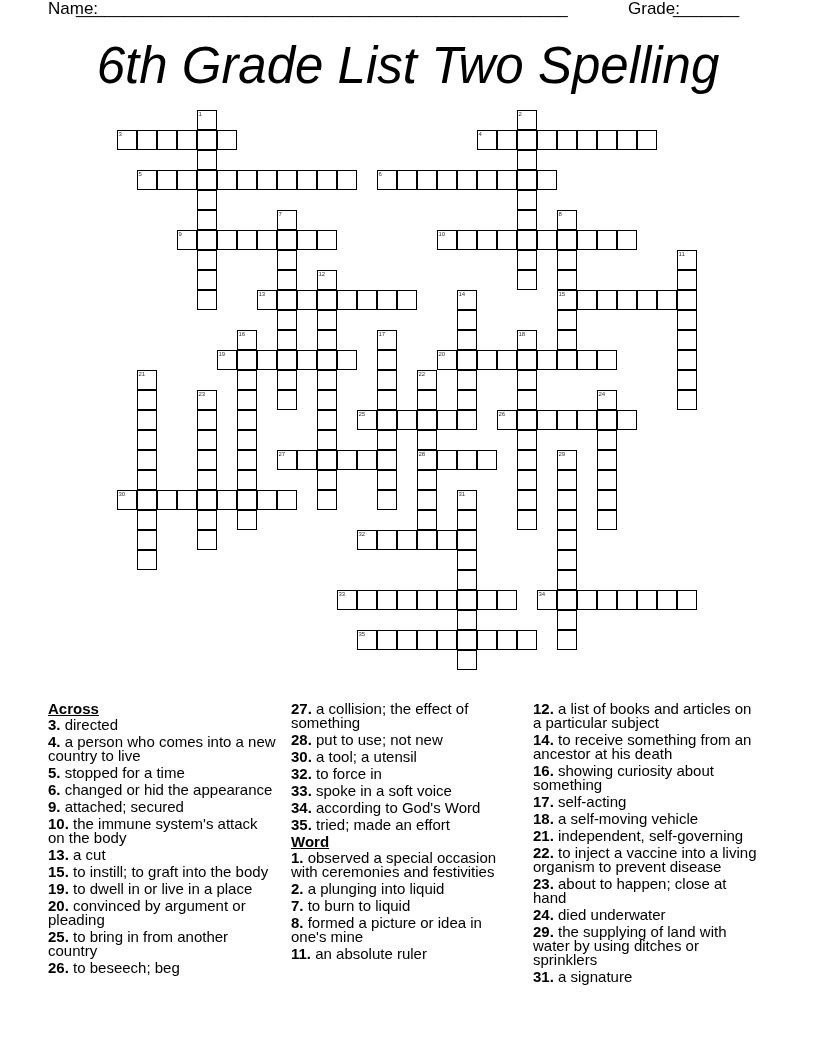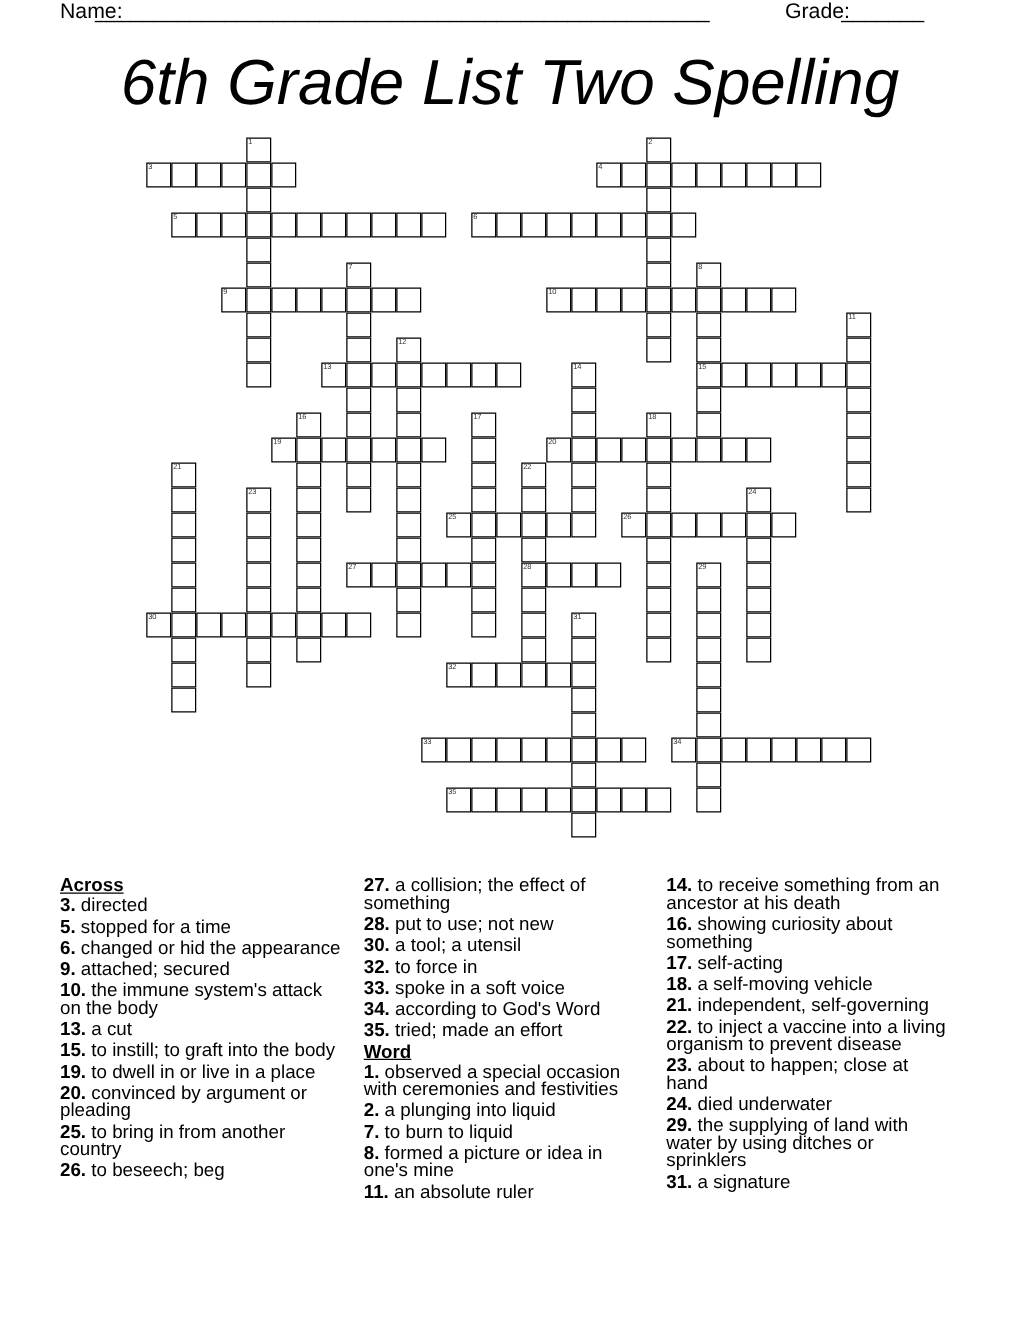--- a/index.html
+++ b/index.html
@@ -363,20 +363,21 @@
     <div class="cell" style="left: 320px; top: 520px;"></div>
     <div class="cell" style="left: 360px; top: 520px;"></div>
     <div class="cell" style="left: 380px; top: 520px;"></div>
     <div class="cell" style="left: 400px; top: 520px;"></div>
   </div>
 
 <div class="clues col1">
   <div class="clue-head">Across</div>
   <div id="across-list-a">
       <div class="clue"><b>3.</b><span> directed</span></div>
+      <div class="clue"><b>4.</b><span> a person who comes into a new country to live</span></div>
       <div class="clue"><b>5.</b><span> stopped for a time</span></div>
       <div class="clue"><b>6.</b><span> changed or hid the appearance</span></div>
       <div class="clue"><b>9.</b><span> attached; secured</span></div>
       <div class="clue"><b>10.</b><span> the immune system's attack on the body</span></div>
       <div class="clue"><b>13.</b><span> a cut</span></div>
       <div class="clue"><b>15.</b><span> to instill; to graft into the body</span></div>
       <div class="clue"><b>19.</b><span> to dwell in or live in a place</span></div>
       <div class="clue"><b>20.</b><span> convinced by argument or pleading</span></div>
       <div class="clue"><b>25.</b><span> to bring in from another country</span></div>
       <div class="clue"><b>26.</b><span> to beseech; beg</span></div>
@@ -396,20 +397,21 @@
   <div id="down-list-a">
       <div class="clue"><b>1.</b><span> observed a special occasion with ceremonies and festivities</span></div>
       <div class="clue"><b>2.</b><span> a plunging into liquid</span></div>
       <div class="clue"><b>7.</b><span> to burn to liquid</span></div>
       <div class="clue"><b>8.</b><span> formed a picture or idea in one's mine</span></div>
       <div class="clue"><b>11.</b><span> an absolute ruler</span></div>
     </div>
 </div>
 <div class="clues col3">
   <div id="down-list-b">
+      <div class="clue"><b>12.</b><span> a list of books and articles on a particular subject</span></div>
       <div class="clue"><b>14.</b><span> to receive something from an ancestor at his death</span></div>
       <div class="clue"><b>16.</b><span> showing curiosity about something</span></div>
       <div class="clue"><b>17.</b><span> self-acting</span></div>
       <div class="clue"><b>18.</b><span> a self-moving vehicle</span></div>
       <div class="clue"><b>21.</b><span> independent, self-governing</span></div>
       <div class="clue"><b>22.</b><span> to inject a vaccine into a living organism to prevent disease</span></div>
       <div class="clue"><b>23.</b><span> about to happen; close at hand</span></div>
       <div class="clue"><b>24.</b><span> died underwater</span></div>
       <div class="clue"><b>29.</b><span> the supplying of land with water by using ditches or sprinklers</span></div>
       <div class="clue"><b>31.</b><span> a signature</span></div>

